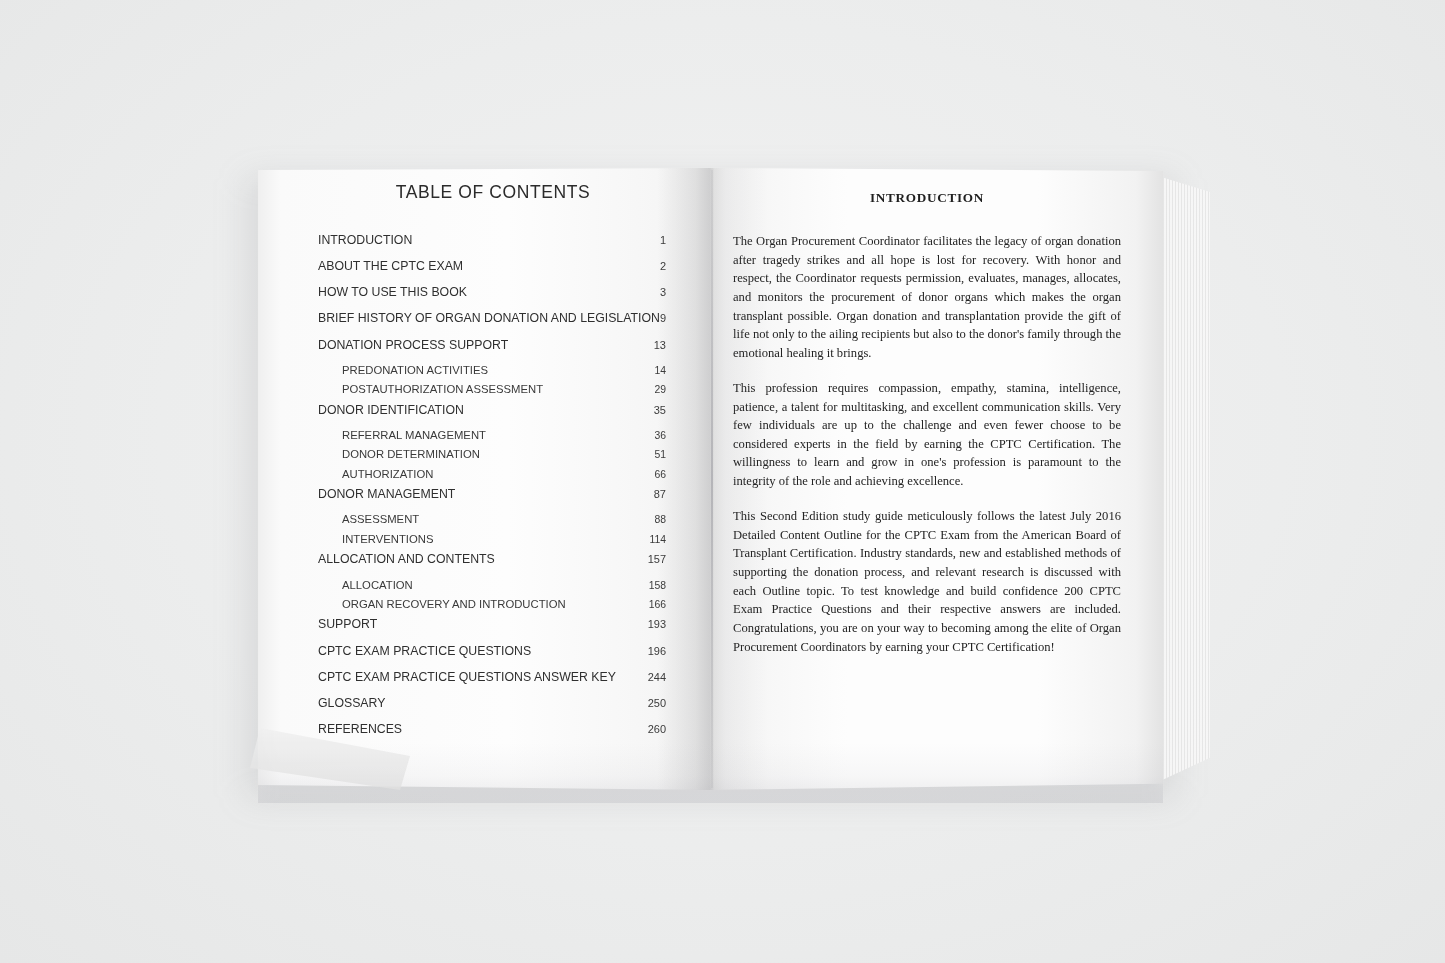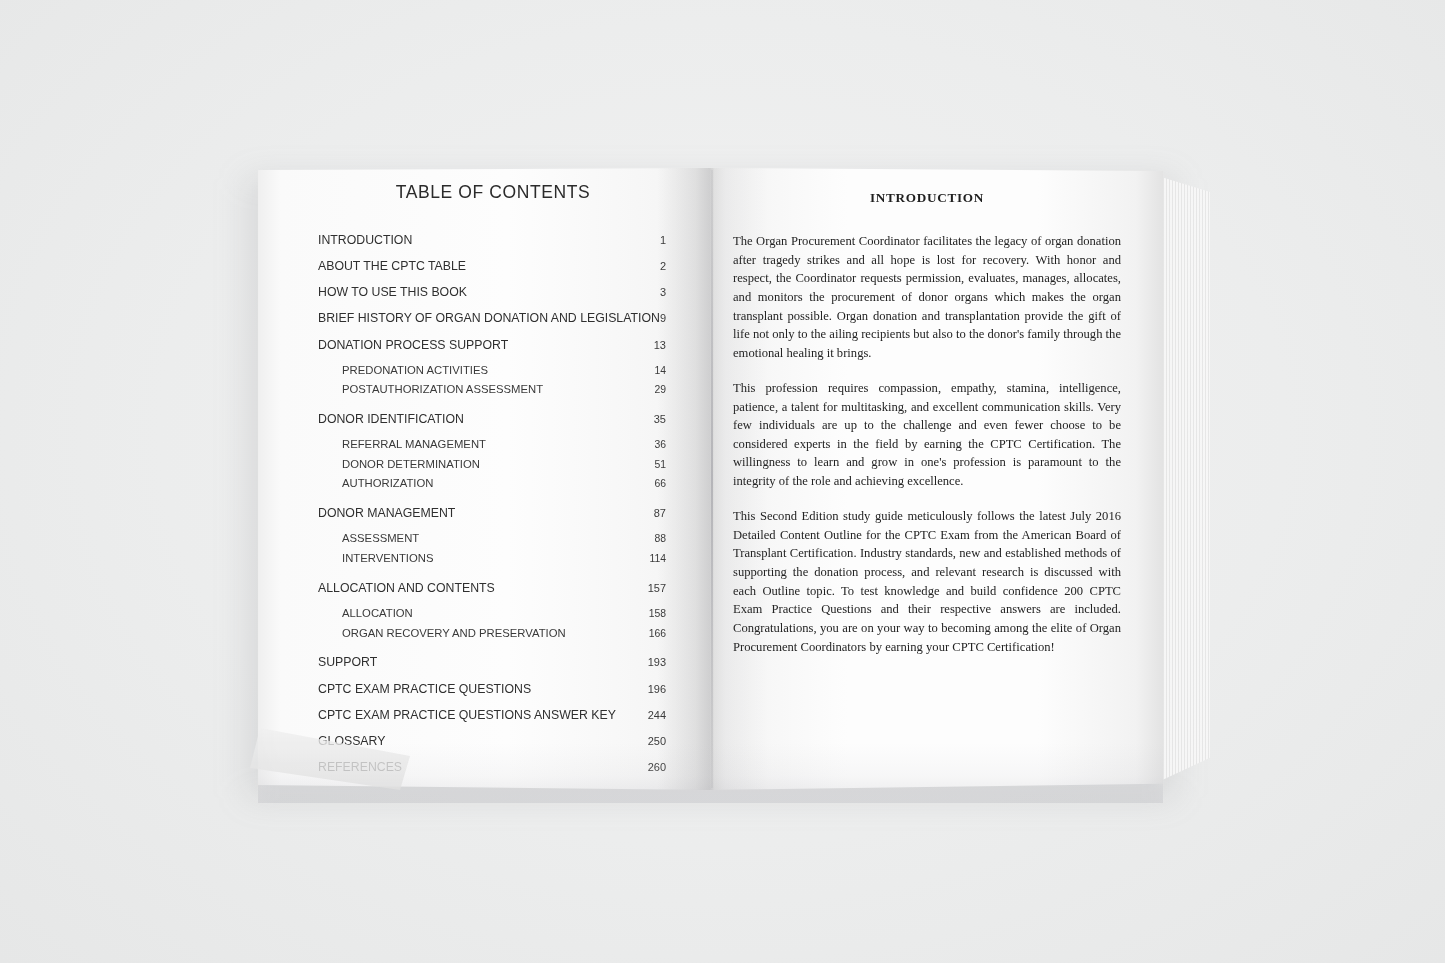--- a/index.html
+++ b/index.html
@@ -160,21 +160,21 @@
     color: #2f2f2f;
     line-height: 1.15;
     margin-bottom: 12px;
     white-space: nowrap;
   }
   .toc-row.sub {
     font-size: 11.3px;
     margin-bottom: 6.5px;
     color: #3a3a3a;
   }
-  .toc-row.group-top { margin-top: 16px; }
+  .toc-row.group-top { margin-top: 6px; }
   .toc-row .lbl { flex: 0 0 auto; }
   .toc-row .fill { flex: 1 1 auto; }
   .toc-row .pg {
     flex: 0 0 auto;
     text-align: right;
     font-size: 11px;
     color: #3b3b3b;
   }
   .toc-row.sub .lbl { padding-left: 24px; }
   .toc-row.sub .pg { font-size: 10.4px; }
@@ -216,21 +216,21 @@
     <div class="page page-left">
       <div class="toc-wrap">
         <h1 class="toc-title">TABLE OF CONTENTS</h1>
         <div class="toc-list" id="toc-list">
             <div class="toc-row">
               <span class="lbl">INTRODUCTION</span>
               <span class="fill"></span>
               <span class="pg">1</span>
             </div>
             <div class="toc-row">
-              <span class="lbl">ABOUT THE CPTC TABLE</span>
+              <span class="lbl">ABOUT THE CPTC EXAM</span>
               <span class="fill"></span>
               <span class="pg">2</span>
             </div>
             <div class="toc-row">
               <span class="lbl">HOW TO USE THIS BOOK</span>
               <span class="fill"></span>
               <span class="pg">3</span>
             </div>
             <div class="toc-row">
               <span class="lbl">BRIEF HISTORY OF ORGAN DONATION AND LEGISLATION</span>
@@ -291,21 +291,21 @@
               <span class="lbl">ALLOCATION AND CONTENTS</span>
               <span class="fill"></span>
               <span class="pg">157</span>
             </div>
             <div class="toc-row sub">
               <span class="lbl">ALLOCATION</span>
               <span class="fill"></span>
               <span class="pg">158</span>
             </div>
             <div class="toc-row sub">
-              <span class="lbl">ORGAN RECOVERY AND PRESERVATION</span>
+              <span class="lbl">ORGAN RECOVERY AND INTRODUCTION</span>
               <span class="fill"></span>
               <span class="pg">166</span>
             </div>
             <div class="toc-row group-top">
               <span class="lbl">SUPPORT</span>
               <span class="fill"></span>
               <span class="pg">193</span>
             </div>
             <div class="toc-row">
               <span class="lbl">CPTC EXAM PRACTICE QUESTIONS</span>

